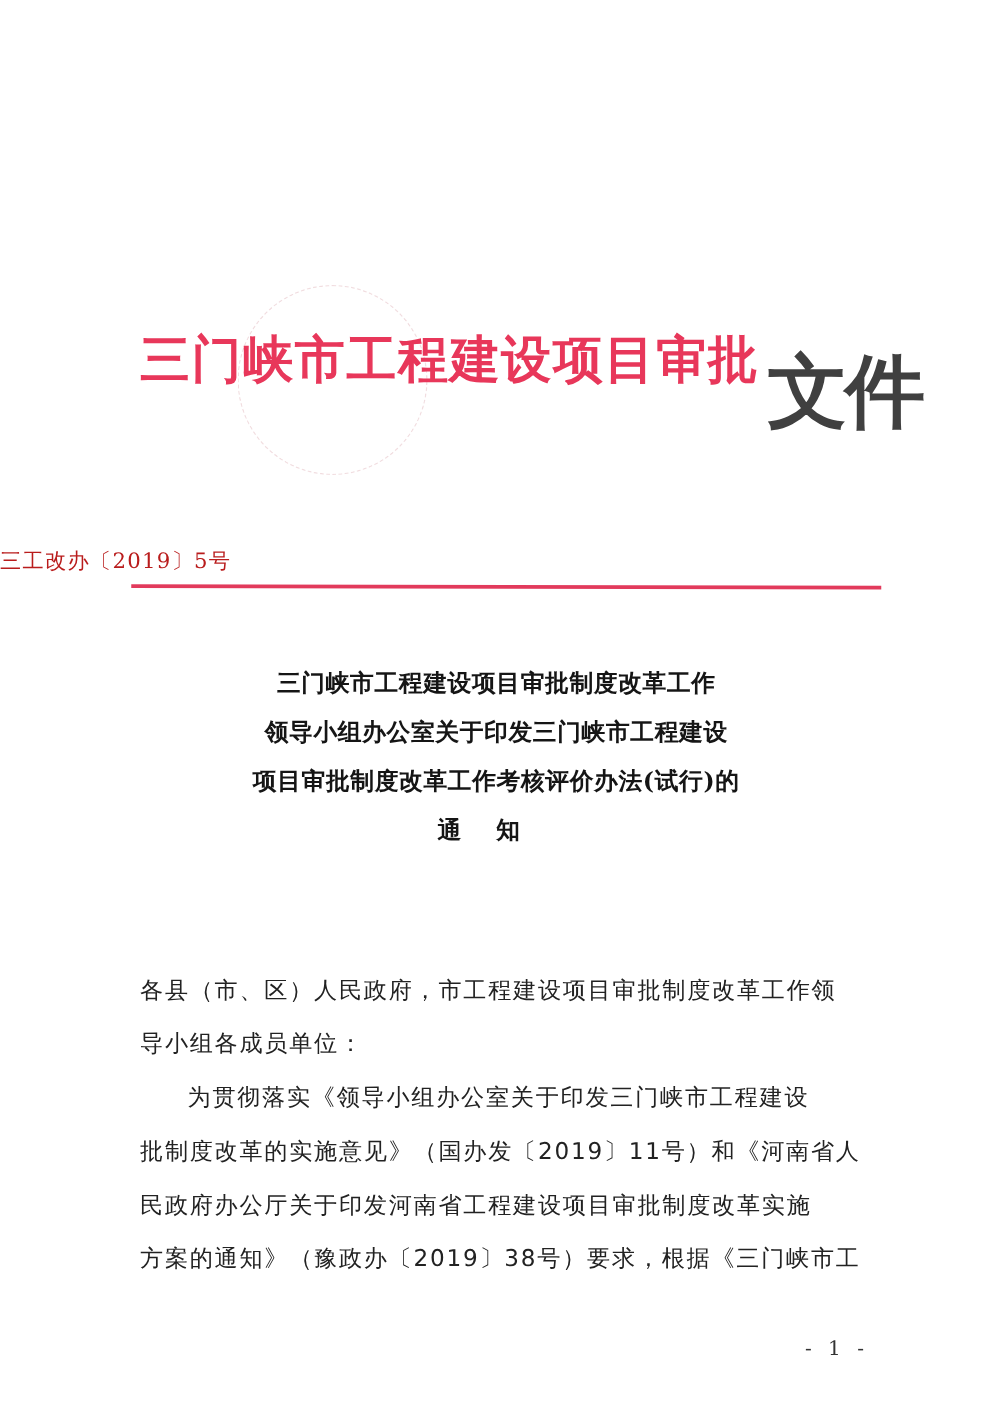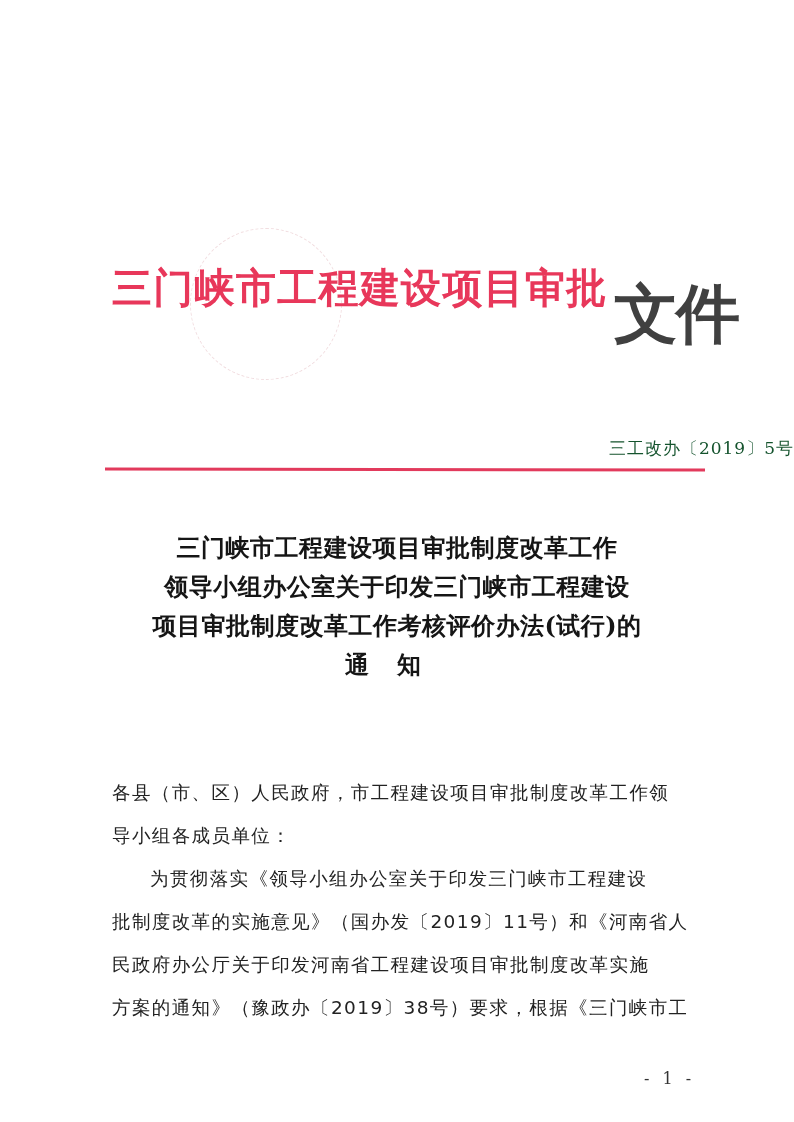--- a/index.html
+++ b/index.html
@@ -18,31 +18,31 @@
     .header-suffix {
       position: absolute; left: 502px; top: 10px;
       font-family: "DejaVu Sans", "Liberation Sans", sans-serif; font-weight: bold;
       color: #404040; font-size: 64px; line-height: 80px; letter-spacing: -2px; white-space: nowrap;
     }
     .stamp {
       position: absolute; left: 190px; top: 228px; width: 150px; height: 150px; border-radius: 50%;
       border: 1px dashed rgba(200,120,130,0.25);
     }
     .doc-number {
-      position: absolute; left: 0; width: 794px; top: 437px; text-align: right;
-      font-size: 17px; color: #14532d; letter-spacing: 1px;
+      position: absolute; left: 0; width: 794px; top: 437px; text-align: left;
+      font-size: 17px; color: #b91c1c; letter-spacing: 1px;
     }
     .red-rule {
       position: absolute; left: 105px; top: 468px; width: 600px; height: 3px; background: #e23a5c;
       transform: rotate(0.1deg);
     }
     .title-block { position: absolute; left: 0; width: 794px; top: 528px; text-align: center; }
     .title-line {
       font-family: "DejaVu Serif", "Liberation Serif", serif; font-weight: bold;
-      font-size: 24px; line-height: 39px; color: #151515; letter-spacing: 0.5px; white-space: nowrap;
+      font-size: 19px; line-height: 39px; color: #151515; letter-spacing: 0.5px; white-space: nowrap;
     }
     .title-line.tongzhi { letter-spacing: 28px; }
     .body-text {
       position: absolute; left: 112px; top: 771px; width: 580px;
       font-family: "DejaVu Sans", "Liberation Sans", sans-serif; font-size: 18.5px; line-height: 43px; color: #222;
     }
     .body-line { white-space: nowrap; letter-spacing: 1.4px; }
     .body-line.indent { padding-left: 38px; }
     .page-number {
       position: absolute; left: 644px; top: 1069px; font-size: 16px; color: #333; letter-spacing: 4px;

